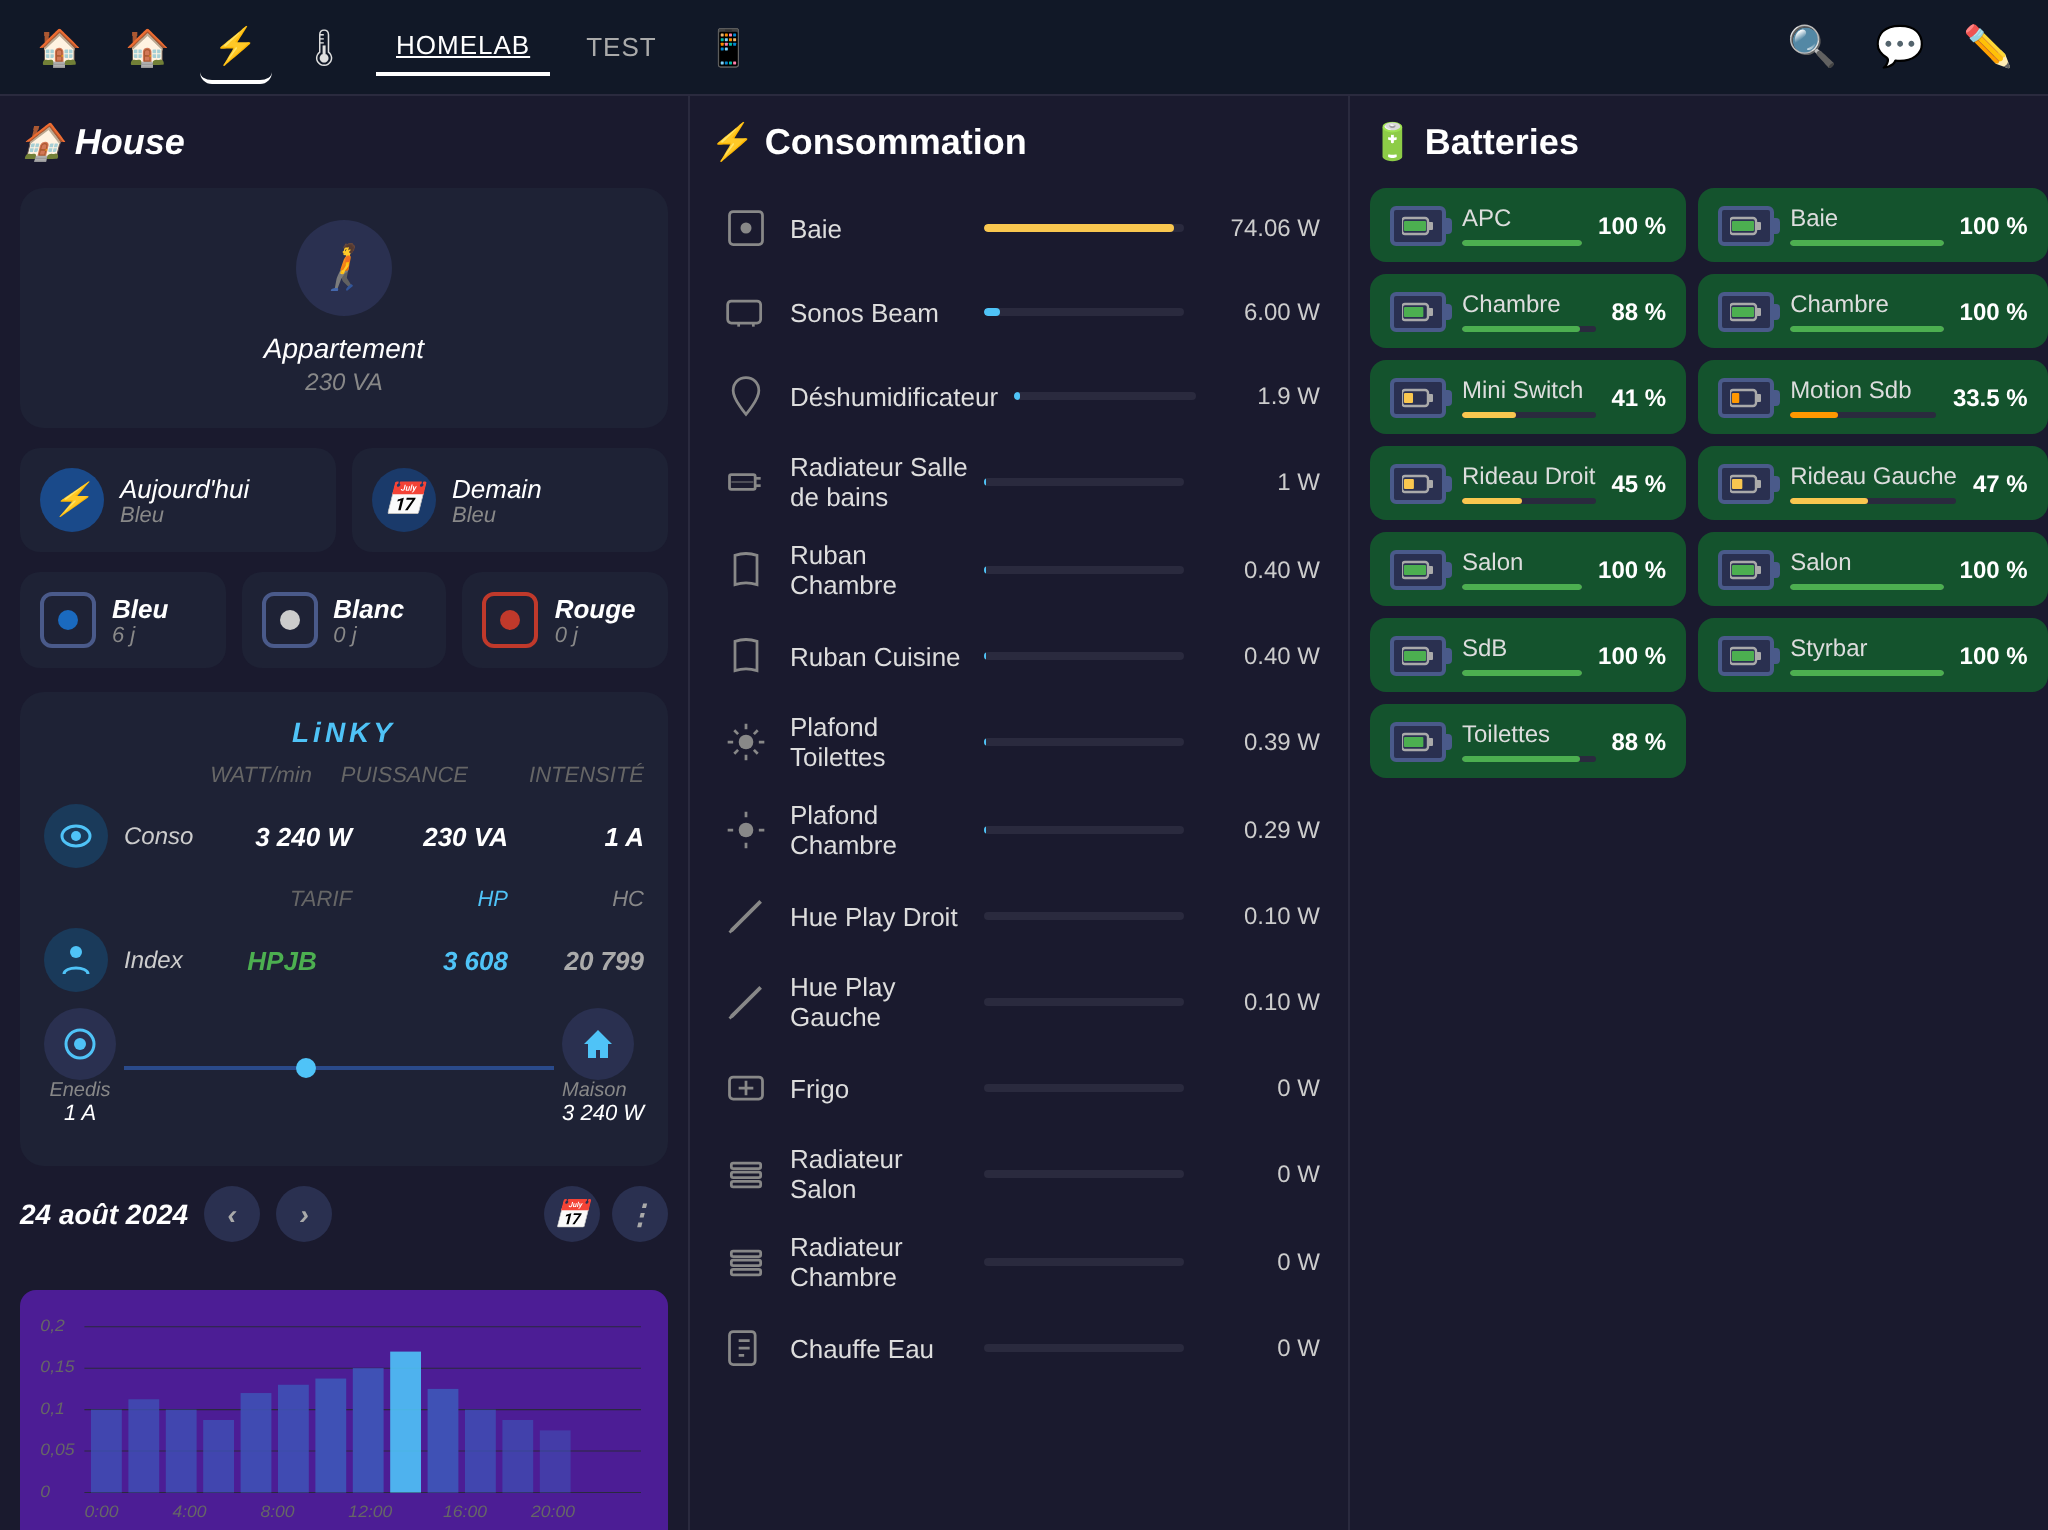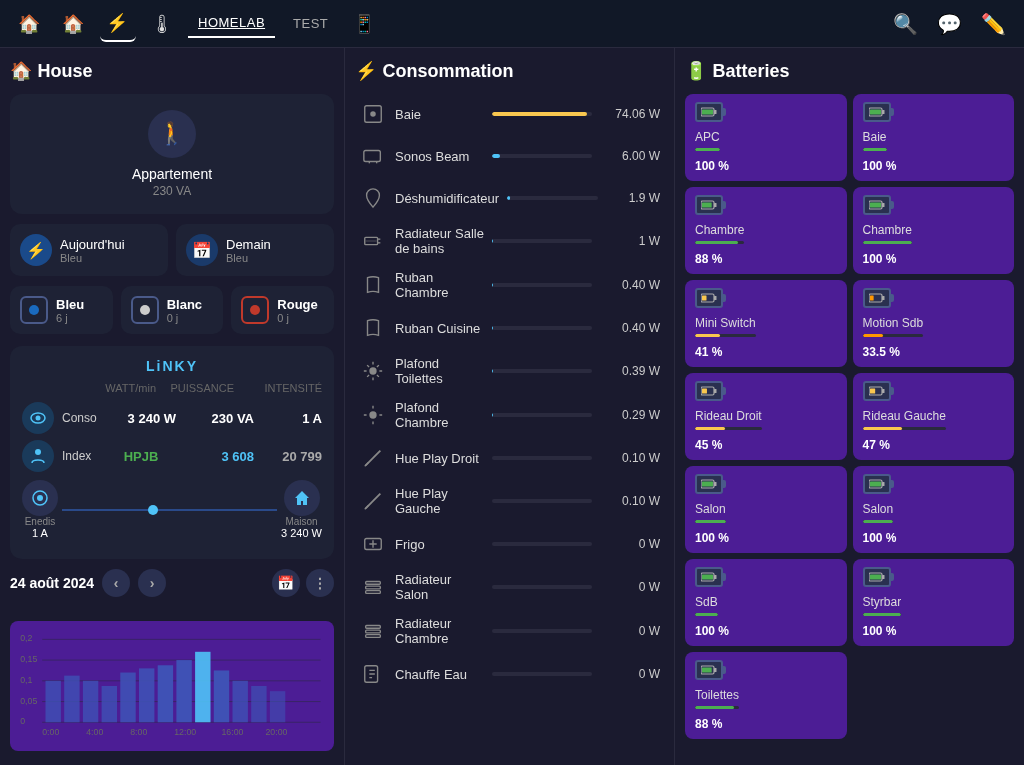--- a/index.html
+++ b/index.html
@@ -49,20 +49,21 @@
       height: calc(765px - 48px);
       overflow: hidden;
     }
 
     
     .col-left {
       width: 345px;
       padding: 12px 10px;
       overflow-y: auto;
       border-right: 1px solid #2a2a3e;
+      font-style: italic;
     }
     .col-middle {
       width: 330px;
       padding: 12px 10px;
       overflow-y: auto;
       border-right: 1px solid #2a2a3e;
     }
     .col-right {
       flex: 1;
       padding: 12px 10px;
@@ -287,28 +288,27 @@
       color: #ccc;
     }
 
     
     .batteries-grid {
       display: grid;
       grid-template-columns: 1fr 1fr;
       gap: 6px;
     }
     .battery-item {
-      background: #4c1d95;
+      background: #14532d;
       border-radius: 8px;
       padding: 8px 10px;
       display: flex;
-      align-items: flex-start;
+      align-items: center;
       gap: 8px;
       cursor: pointer;
-      flex-direction: column;
     }
     .battery-icon {
       width: 28px; height: 20px;
       border-radius: 3px;
       background: #2a3050;
       border: 2px solid #4a5a8a;
       display: flex; align-items: center; justify-content: center;
       font-size: 11px;
       flex-shrink: 0;
       position: relative;
@@ -444,20 +444,25 @@
             <svg width="16" height="12" viewBox="0 0 16 12">
                 <ellipse cx="8" cy="6" rx="7" ry="5" stroke="#4fc3f7" stroke-width="1.5" fill="none"></ellipse>
                 <circle cx="8" cy="6" r="2.5" fill="#4fc3f7"></circle>
               </svg>
           </div>
           <span class="ci-label">Conso</span>
           <span style="font-size:13px; color:#fff; font-weight:600; min-width:70px; text-align:right;">3 240 W</span>
           <span style="font-size:13px; color:#fff; font-weight:600; min-width:70px; text-align:right;">230 VA</span>
           <span style="font-size:13px; color:#fff; font-weight:600; min-width:60px; text-align:right;">1 A</span>
         </div>
+        <div style="display:flex; align-items:center; gap:8px; font-size:11px; color:#666; justify-content:flex-end; margin-top:4px; margin-bottom:2px;">
+          <span style="width:70px; text-align:right;">TARIF</span>
+          <span class="hp-color" style="width:70px; text-align:right;">HP</span>
+          <span style="width:60px; text-align:right; color:#888;">HC</span>
+        </div>
         <div class="ci-item">
           <div class="ci-icon person">
             <svg width="14" height="16" viewBox="0 0 14 16">
                 <circle cx="7" cy="4" r="3" fill="#4fc3f7"></circle>
                 <path d="M1 15c0-4 12-4 12 0" stroke="#4fc3f7" stroke-width="1.5" fill="none"></path>
               </svg>
           </div>
           <span class="ci-label">Index</span>
           <span class="linky-tarif-label" style="min-width:70px; text-align:center; font-size:13px; font-weight:600; color:#4caf50;">HPJB</span>
           <span class="hp-color" style="font-size:13px; font-weight:600; min-width:70px; text-align:right;">3 608</span>
@@ -472,21 +477,21 @@
                 <circle cx="9" cy="9" r="7" stroke="#4fc3f7" stroke-width="1.5" fill="none"></circle>
                 <circle cx="9" cy="9" r="3" fill="#4fc3f7"></circle>
               </svg>
           </div>
           <span style="font-size:10px;color:#888;">Enedis</span>
           <span style="font-size:11px;color:#fff;">1 A</span>
         </div>
         <div class="flow-line">
           <div class="flow-dot-center"></div>
         </div>
-        <div style="display:flex;flex-direction:column;align-items:center;">
+        <div style="display:flex;flex-direction:column;align-items:flex-start;">
           <div class="flow-dot">
             <svg width="18" height="18" viewBox="0 0 18 18">
                 <path d="M9 2 L16 9 L14 9 L14 16 L10 16 L10 12 L8 12 L8 16 L4 16 L4 9 L2 9 Z" fill="#4fc3f7"></path>
               </svg>
           </div>
           <span style="font-size:10px;color:#888;">Maison</span>
           <span style="font-size:11px;color:#fff;">3 240 W</span>
         </div>
       </div>
     </div>

